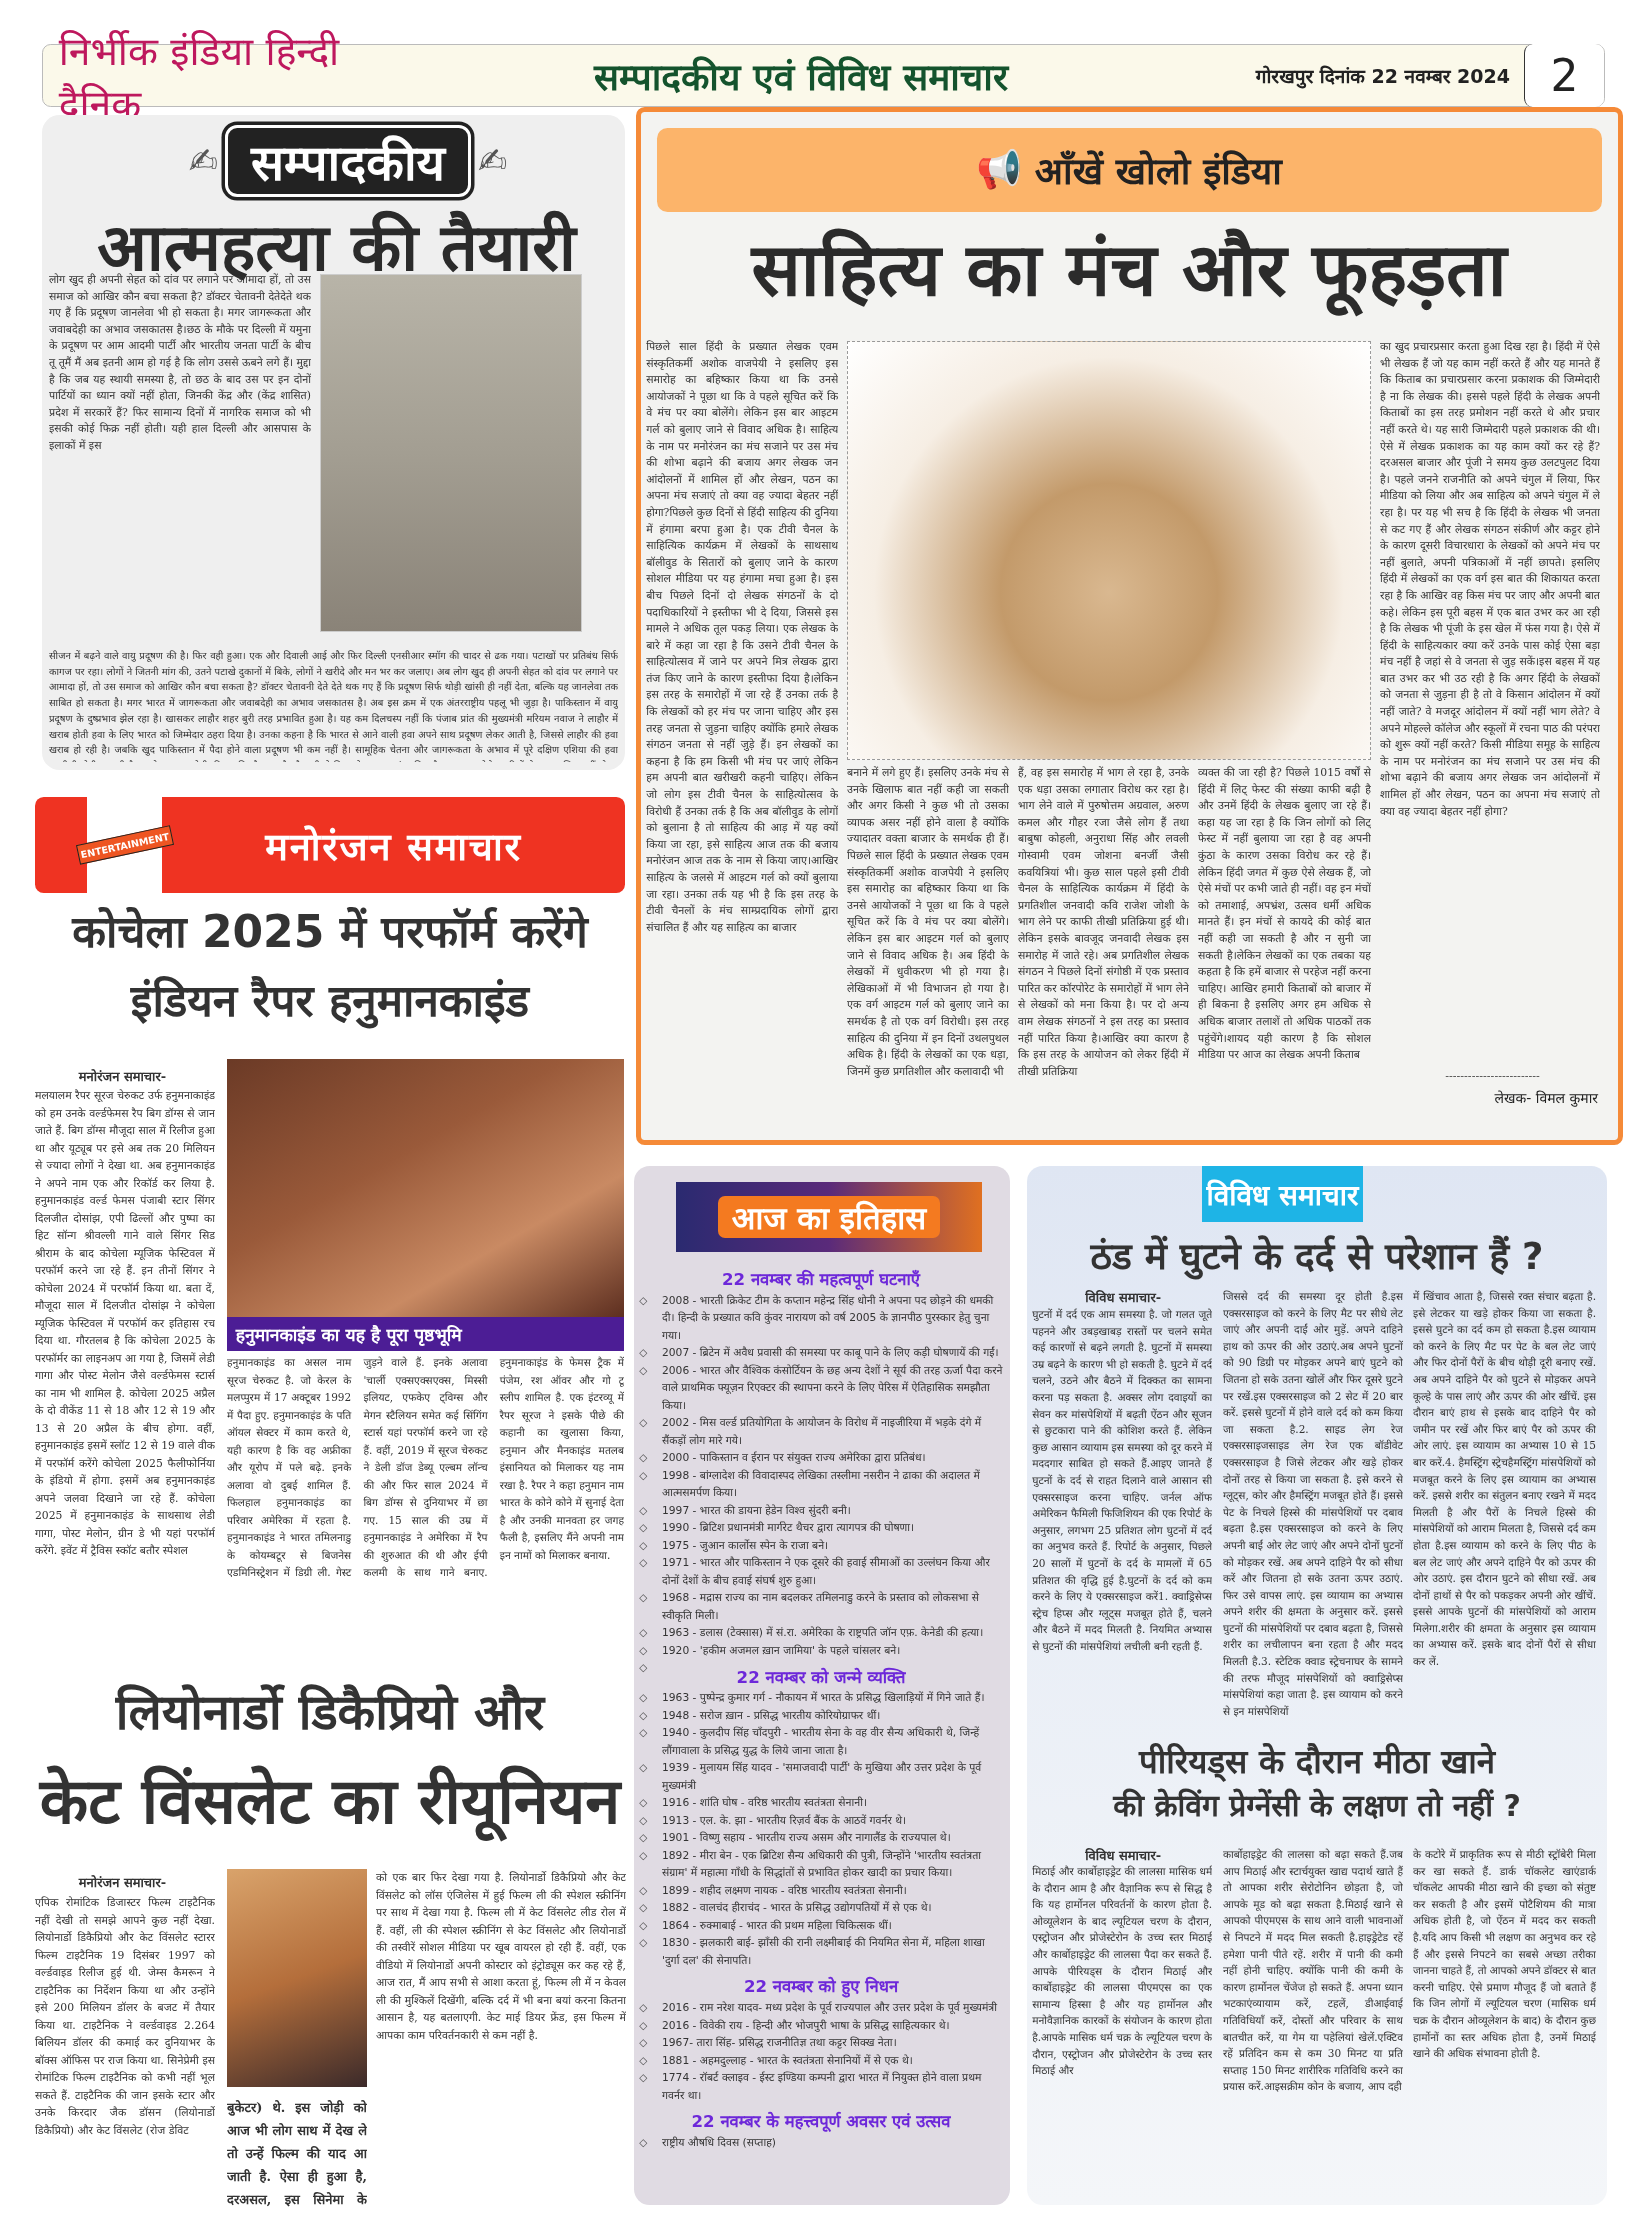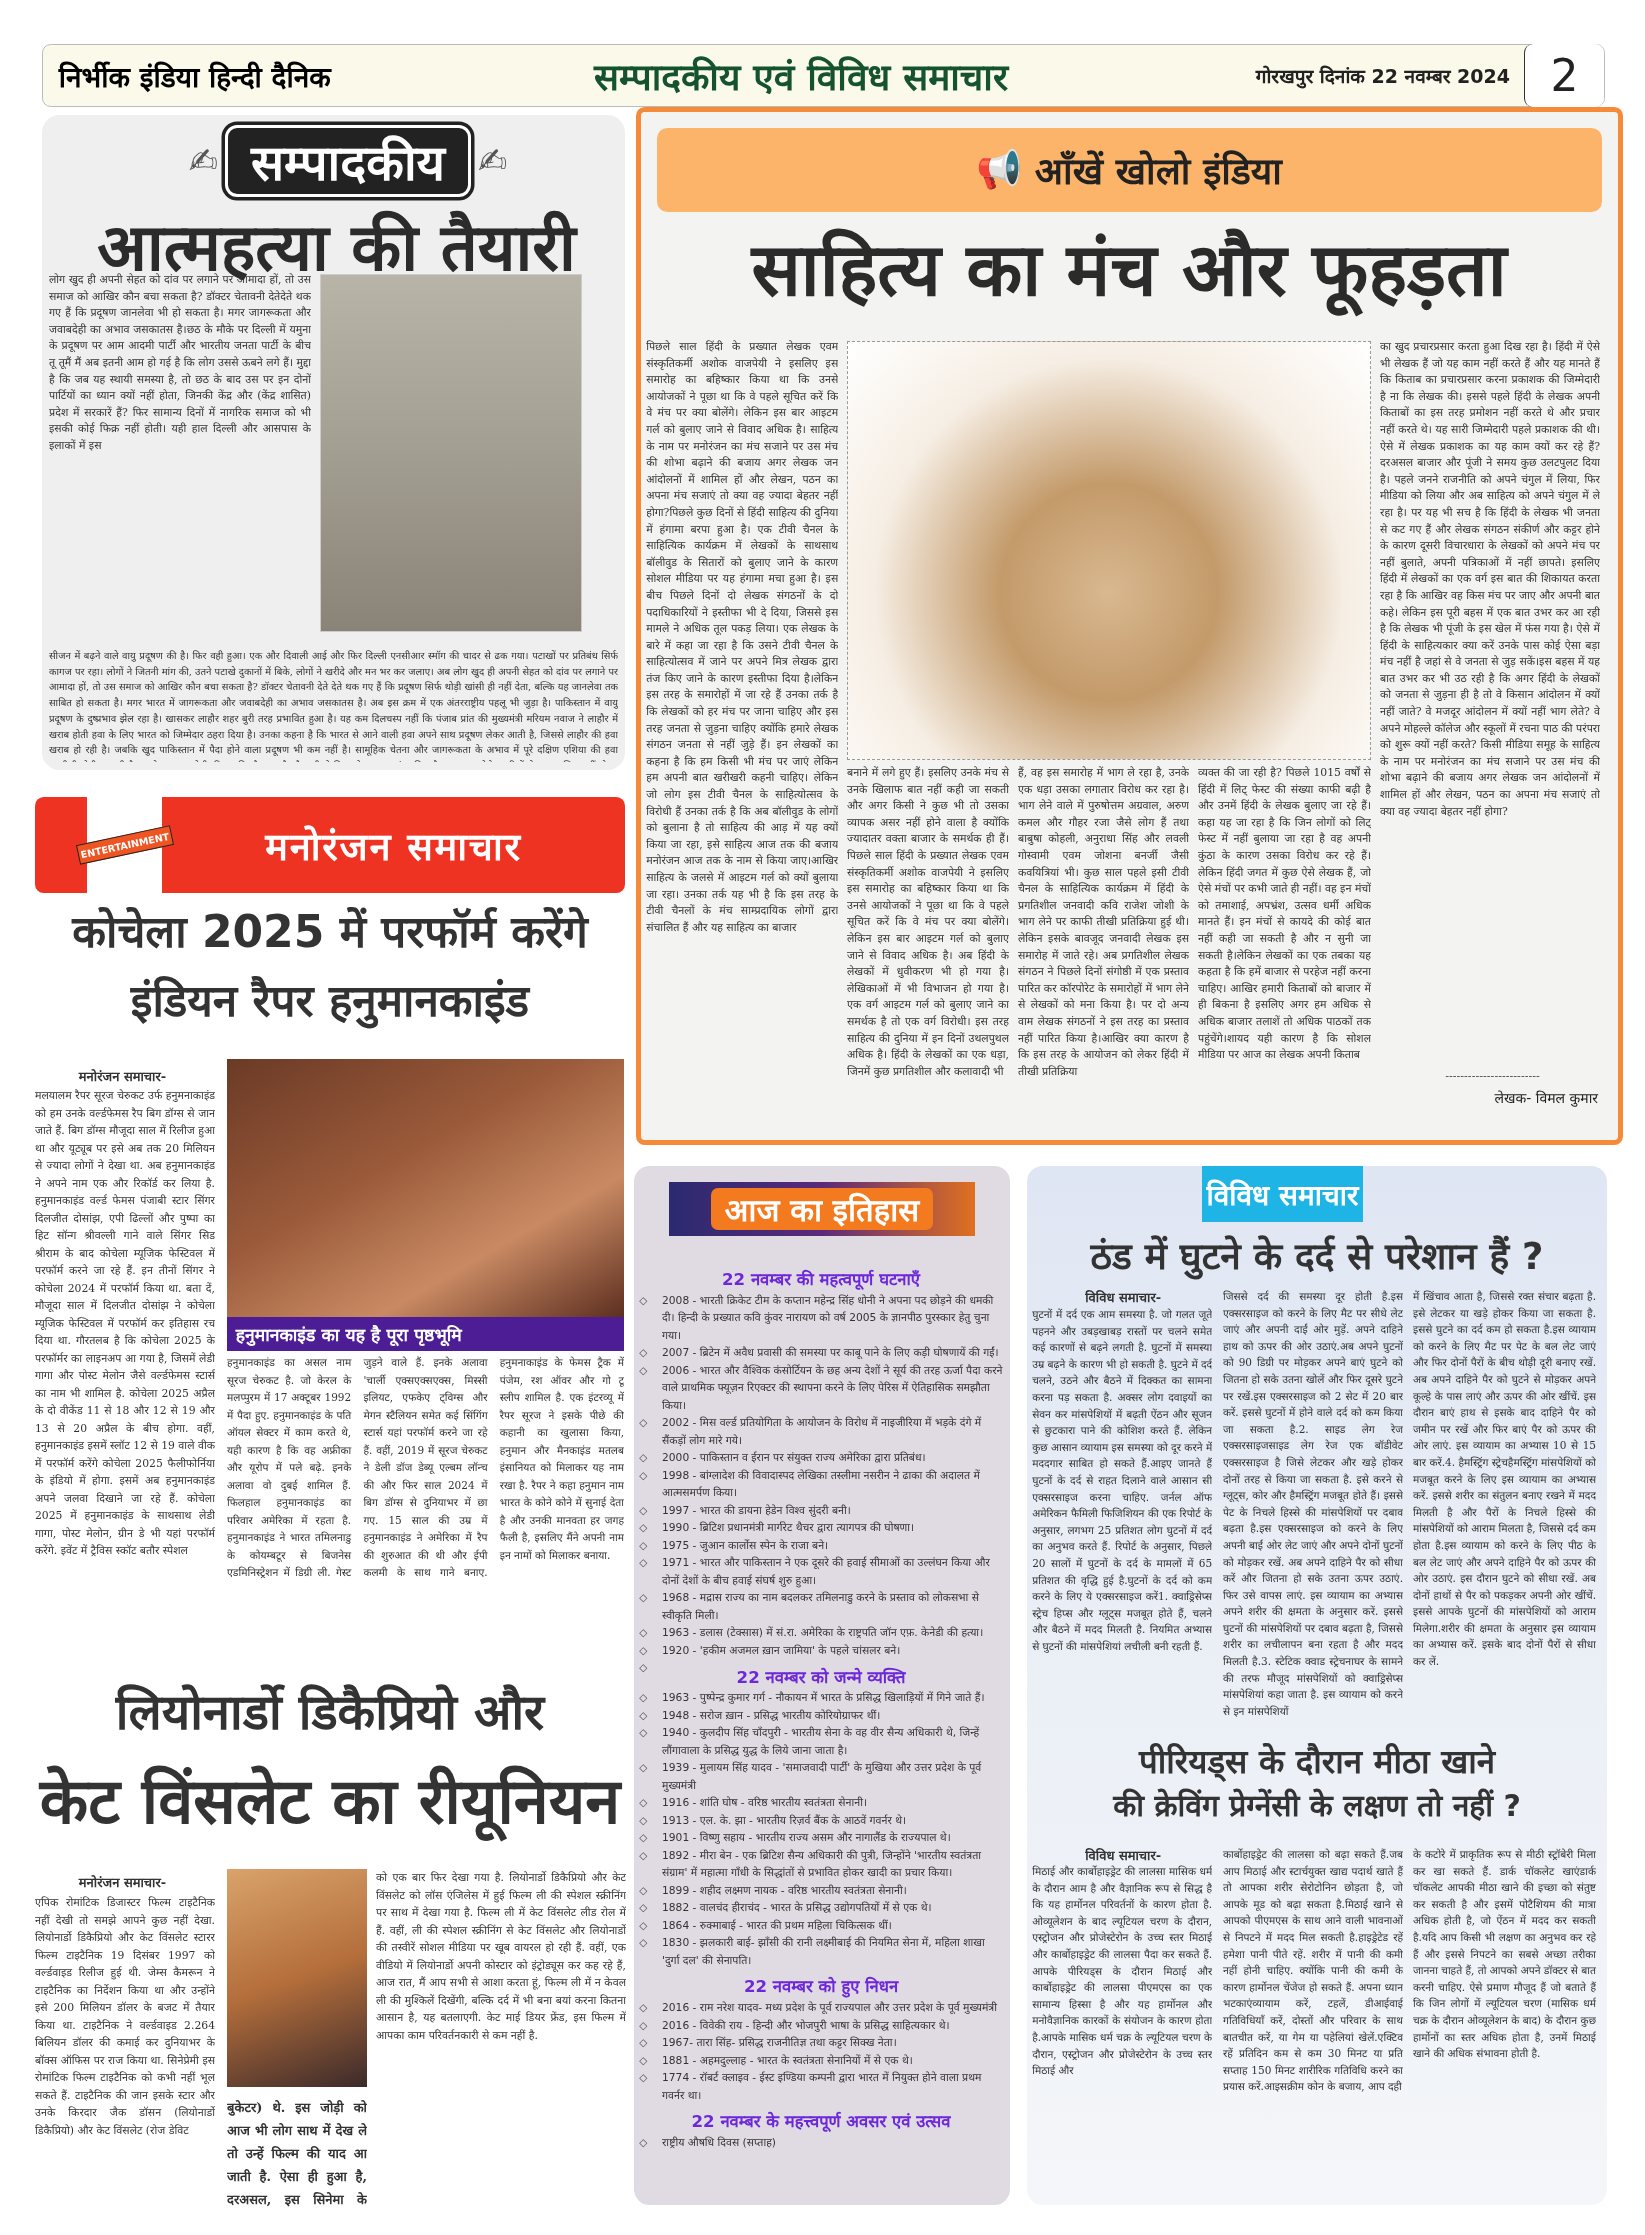--- a/index.html
+++ b/index.html
@@ -1,19 +1,19 @@
 <!DOCTYPE html>
 <html style="font-size:14px"><head>
 <meta charset="utf-8">
 <style>
   * { box-sizing: border-box; margin: 0; padding: 0; }
   body { width: 1646px; height: 2236px; background: #ffffff; font-family: "DejaVu Sans", sans-serif; color: #222; position: relative; overflow: hidden; }
   .abs { position: absolute; }
   .masthead { left: 42px; top: 44px; width: 1563px; height: 63px; background: #fbf9ea; border: 1.7px solid #bbb; border-radius: 8.7px; display: flex; align-items: center; }
-  .mh-left { width: 367px; padding-left: 15.7px; font-size: 28px; font-weight: bold; color: #000000; }
+  .mh-left { width: 367px; padding-left: 15.7px; font-size: 39px; font-weight: normal; color: #be185d; }
   .mh-center { flex: 1; text-align: center; font-size: 37px; font-weight: bold; color: #14532d; }
   .mh-right { width: 332px; text-align: right; padding-right: 14px; font-size: 19px; font-weight: bold; }
   .mh-page { width: 80px; height: 63px; border-left: 1.7px solid #333; border-radius: 8.7px; font-size: 44px; display: flex; align-items: center; justify-content: center; background: #fff; }
   .editorial { left: 42px; top: 115px; width: 583px; height: 655px; background: #efefef; border-radius: 17.5px; }
   .ed-banner { left: 114px; top: 8.7px; width: 384px; height: 75px; display: flex; align-items: center; justify-content: center; }
   .ed-banner span { background: #222; color: #fff; font-size: 49px; font-weight: bold; padding: 0 23px; border-radius: 12.2px; border: 3.5px solid #fff; box-shadow: 0 0 0 3.5px #222; }
   .hand { font-size: 35px; color: #555; }
   .ed-title { left: 0; top: 86px; width: 589px; text-align: center; font-size: 65px; font-weight: bold; color: #2b2b2b; }
   .body-text { font-family: "DejaVu Serif", serif; font-size: 10.8px; line-height: 16.6px; color: #333; text-align: justify; }
   .photo { background: linear-gradient(180deg,#b8b4a8 0%,#a39e92 50%,#8a8378 100%); border: 1.7px solid #ccc; }
@@ -26,21 +26,21 @@
   .photo-rap { background: linear-gradient(150deg,#6b3a26 0%,#9a5a3a 40%,#c98a63 70%,#5a2c1e 100%); }
   .caption-bar { background: #4c1d95; color: #fff; font-size: 17.5px; font-weight: bold; padding: 5.2px 8.7px; }
   .titanic { background: linear-gradient(160deg,#d9a36b 0%,#b46e3b 50%,#3b2a2a 100%); }
   .orange-frame { left: 636px; top: 107px; width: 987px; height: 1038px; border: 5.2px solid #f58a38; border-radius: 8.7px; background: #f3f3f1; }
   .oh-banner { left: 15.7px; top: 15.7px; width: 945px; height: 84px; background: #fcb46a; border-radius: 10.5px; display: flex; align-items: center; justify-content: center; }
   .oh-banner span { font-size: 37px; font-weight: bold; color: #222; }
   .mega { font-size: 21px; margin-right: 12.2px; }
   .oh-title { left: 0; top: 105px; width: 976px; text-align: center; font-size: 73px; font-weight: bold; color: #2b2b2b; }
   .books { background: radial-gradient(circle at 50% 60%, #d9b890 0%, #c39a6a 30%, #f6eee4 65%, #ffffff 100%); border: 0.9px dashed #999; }
   .history { left: 634px; top: 1166px; width: 376px; height: 1039px; background: #e0dbe3; border-radius: 15.7px; }
-  .hist-banner { left: 35px; top: 15.7px; width: 306px; height: 54px; background: linear-gradient(90deg,#2a2a70,#5a2a7a,#e07020); display: flex; align-items: center; justify-content: center; }
+  .hist-banner { left: 42px; top: 15.7px; width: 306px; height: 70px; background: linear-gradient(90deg,#2a2a70,#5a2a7a,#e07020); display: flex; align-items: center; justify-content: center; }
   .hist-banner span { background: #f47a20; color: #fff; font-size: 31px; font-weight: bold; padding: 0 14px; border-radius: 7px; }
   .hist-sec { font-size: 16.6px; font-weight: bold; color: #6d28d9; text-align: center; margin: 5.2px 0 1.7px; }
   .hist-list { list-style: none; }
   .hist-list li { font-size: 10.7px; line-height: 17.5px; color: #333; padding-left: 24.5px; position: relative; }
   .hist-list li::before { content: "◇"; position: absolute; left: 1.7px; color: #444; font-size: 10.5px; }
   .vividh { left: 1027px; top: 1166px; width: 580px; height: 1039px; background: linear-gradient(180deg,#dfe6f3 0%,#e9eef6 40%,#f4f6f9 100%); border-radius: 15.7px; }
   .vv-banner { left: 175px; top: 0; width: 161px; height: 56px; background: #1eb4e6; color: #fff; font-size: 28px; font-weight: bold; display: flex; align-items: center; justify-content: center; }
   .vv-text { font-family: "DejaVu Serif", serif; font-size: 10.5px; line-height: 16.6px; color: #333; text-align: justify; }
   .col { position: absolute; overflow: hidden; }
 </style>

